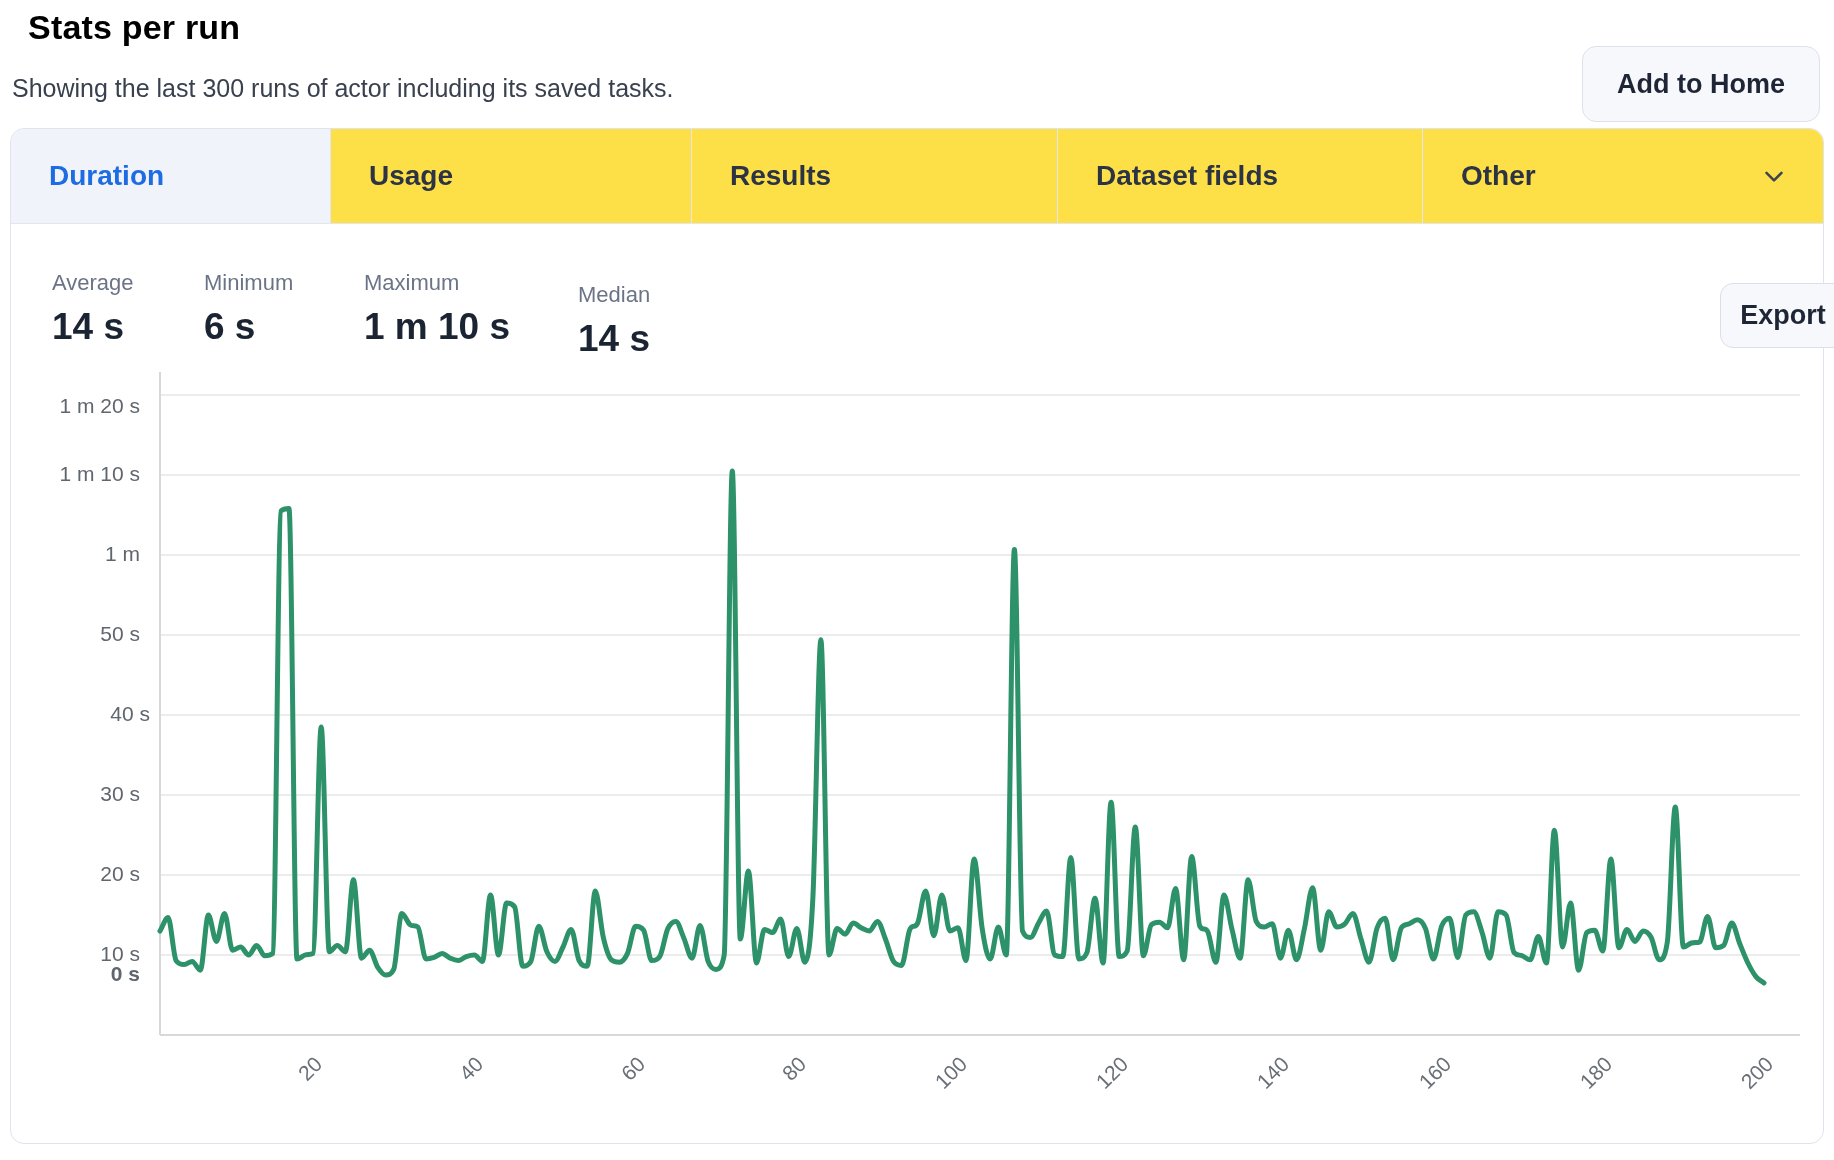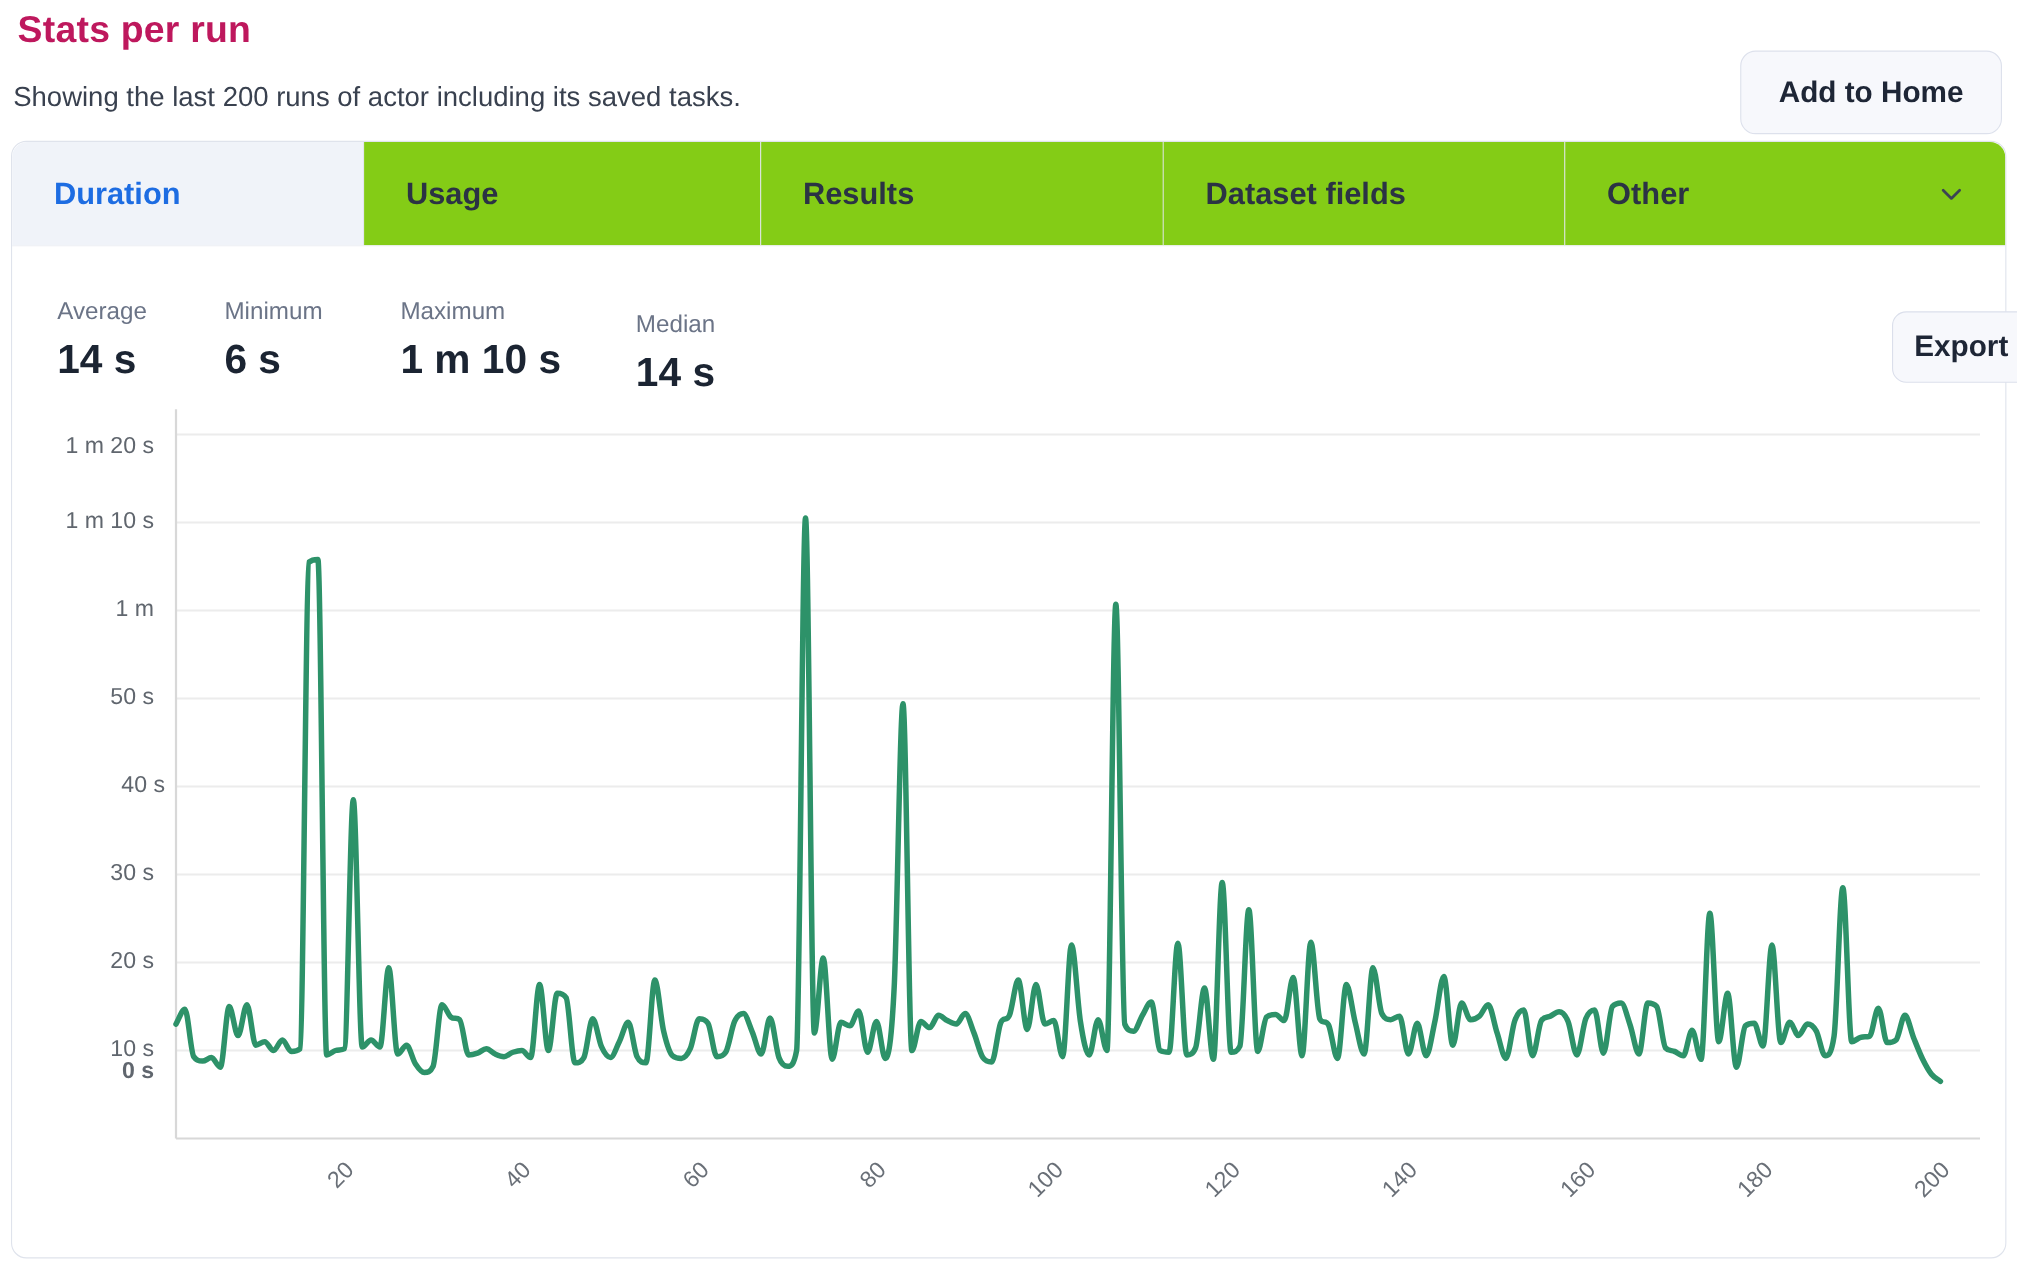--- a/index.html
+++ b/index.html
@@ -1,50 +1,50 @@
 <!DOCTYPE html>
 <html><head>
 <meta charset="utf-8">
 <style>
   html,body{margin:0;padding:0;background:#ffffff;}
   #stage{position:relative;width:1834px;height:1160px;background:#fff;
          font-family:"Liberation Sans","DejaVu Sans",sans-serif;overflow:hidden;}
   .abs{position:absolute;}
-  #page-title{left:16px;top:8px;font-size:34px;font-weight:bold;color:#be185d;letter-spacing:.2px;}
+  #page-title{left:28px;top:8px;font-size:34px;font-weight:bold;color:#000000;letter-spacing:.2px;}
   #page-subtitle{left:12px;top:74px;font-size:25px;color:#39414f;}
   #add-home-btn{right:14px;top:46px;height:74px;padding:0 34px;display:flex;align-items:center;
       background:#f7f8fc;border:1px solid #dde1ec;border-radius:14px;font-size:27px;font-weight:600;
       color:#1e2636;cursor:pointer;}
   #card{left:10px;top:128px;width:1812px;height:1014px;border:1px solid #dfe3ec;border-radius:14px;
       background:#fff;}
   #tabrow{position:absolute;left:0;top:0;width:100%;height:94px;display:flex;
       border-bottom:1px solid #e3e6ee;border-radius:14px 14px 0 0;overflow:hidden;}
   .tab{display:flex;align-items:center;padding-left:38px;box-sizing:border-box;
-      border-right:1px solid #e3e6ee;font-size:28px;font-weight:bold;color:#2b3344;cursor:pointer;background:#84cc16;}
+      border-right:1px solid #e3e6ee;font-size:28px;font-weight:bold;color:#2b3344;cursor:pointer;background:#fde047;}
   .tab:last-child{border-right:none;}
   .tab.active{background:#f0f3f9;color:#1d6ce2;}
   .tab .chev{margin-left:auto;margin-right:34px;}
   .statcol{position:absolute;top:270px;}
   .stat-label{font-size:22px;color:#6b7487;margin-bottom:10px;}
   .stat-value{font-size:37px;font-weight:bold;color:#1b2432;}
   #export-btn{left:1720px;top:283px;width:126px;height:65px;display:flex;align-items:center;justify-content:center;
       background:#f7f8fc;border:1px solid #dbdfeb;border-radius:13px;font-size:27px;font-weight:600;
       color:#1e2636;cursor:pointer;box-sizing:border-box;}
   #chart-svg{left:0;top:0;pointer-events:none;}
   .ytick{position:absolute;width:125px;text-align:right;font-size:21px;color:#60666e;}
   .xtick{position:absolute;width:100px;height:26px;text-align:right;font-size:21px;color:#696f77;
       transform:rotate(-45deg);transform-origin:100% 0;}
 </style>
 </head>
 <body>
 
 <div id="stage">
 
   <div id="page-title" class="abs">Stats per run</div>
-  <div id="page-subtitle" class="abs">Showing the last 200 runs of actor including its saved tasks.</div>
+  <div id="page-subtitle" class="abs">Showing the last 300 runs of actor including its saved tasks.</div>
 
   <div id="add-home-btn" class="abs">
     <span>Add to Home</span>
   </div>
 
   <div id="card" class="abs">
     <div id="tabrow">
       <div class="tab active" style="width:320px;">
         <span>Duration</span>
       </div>

